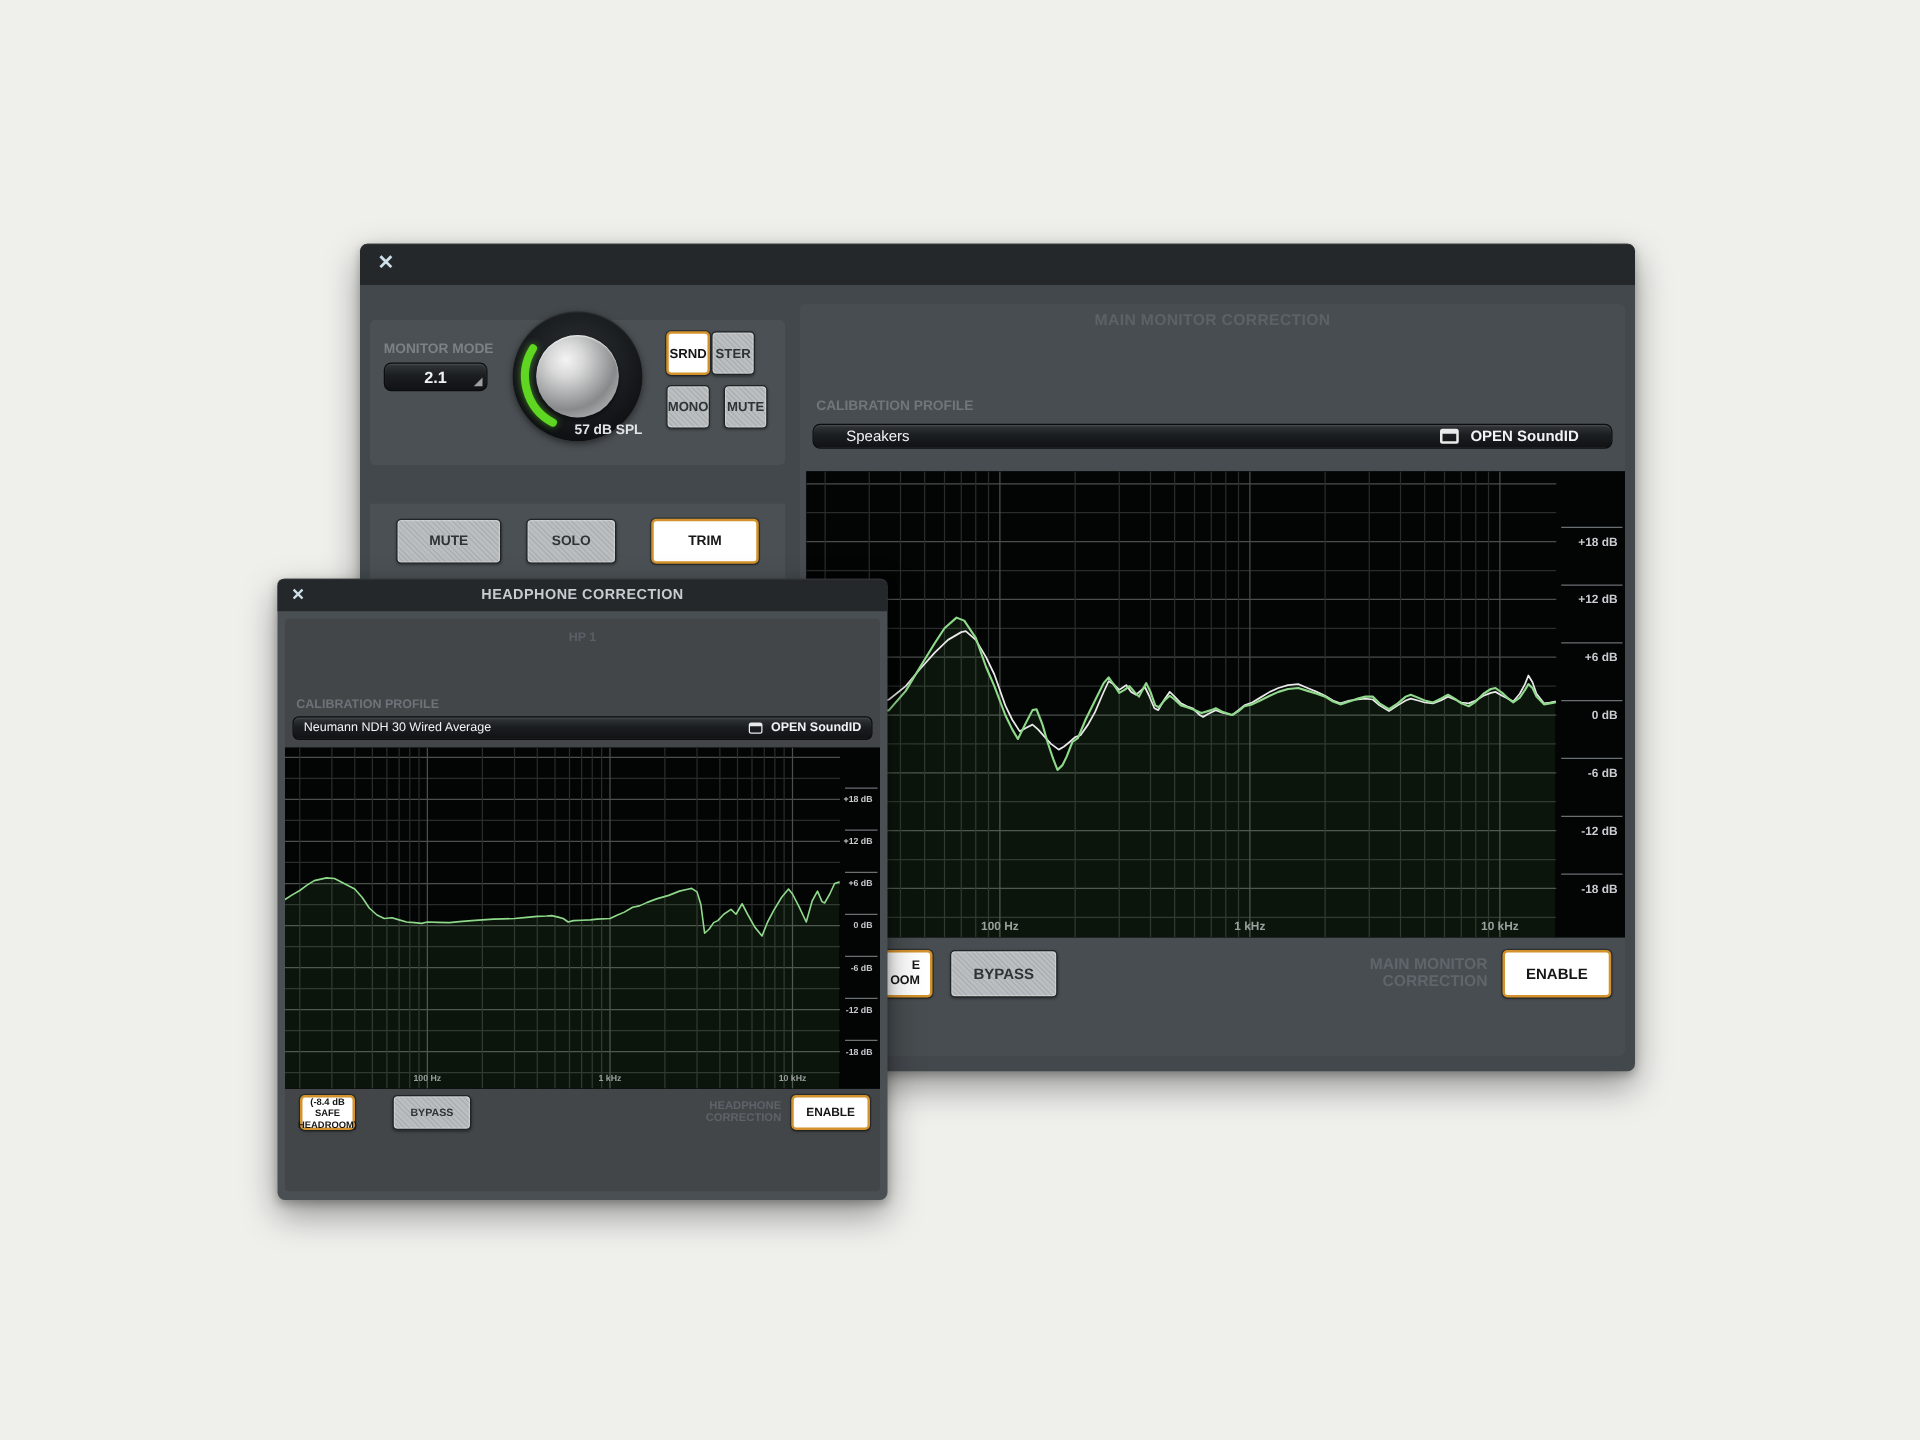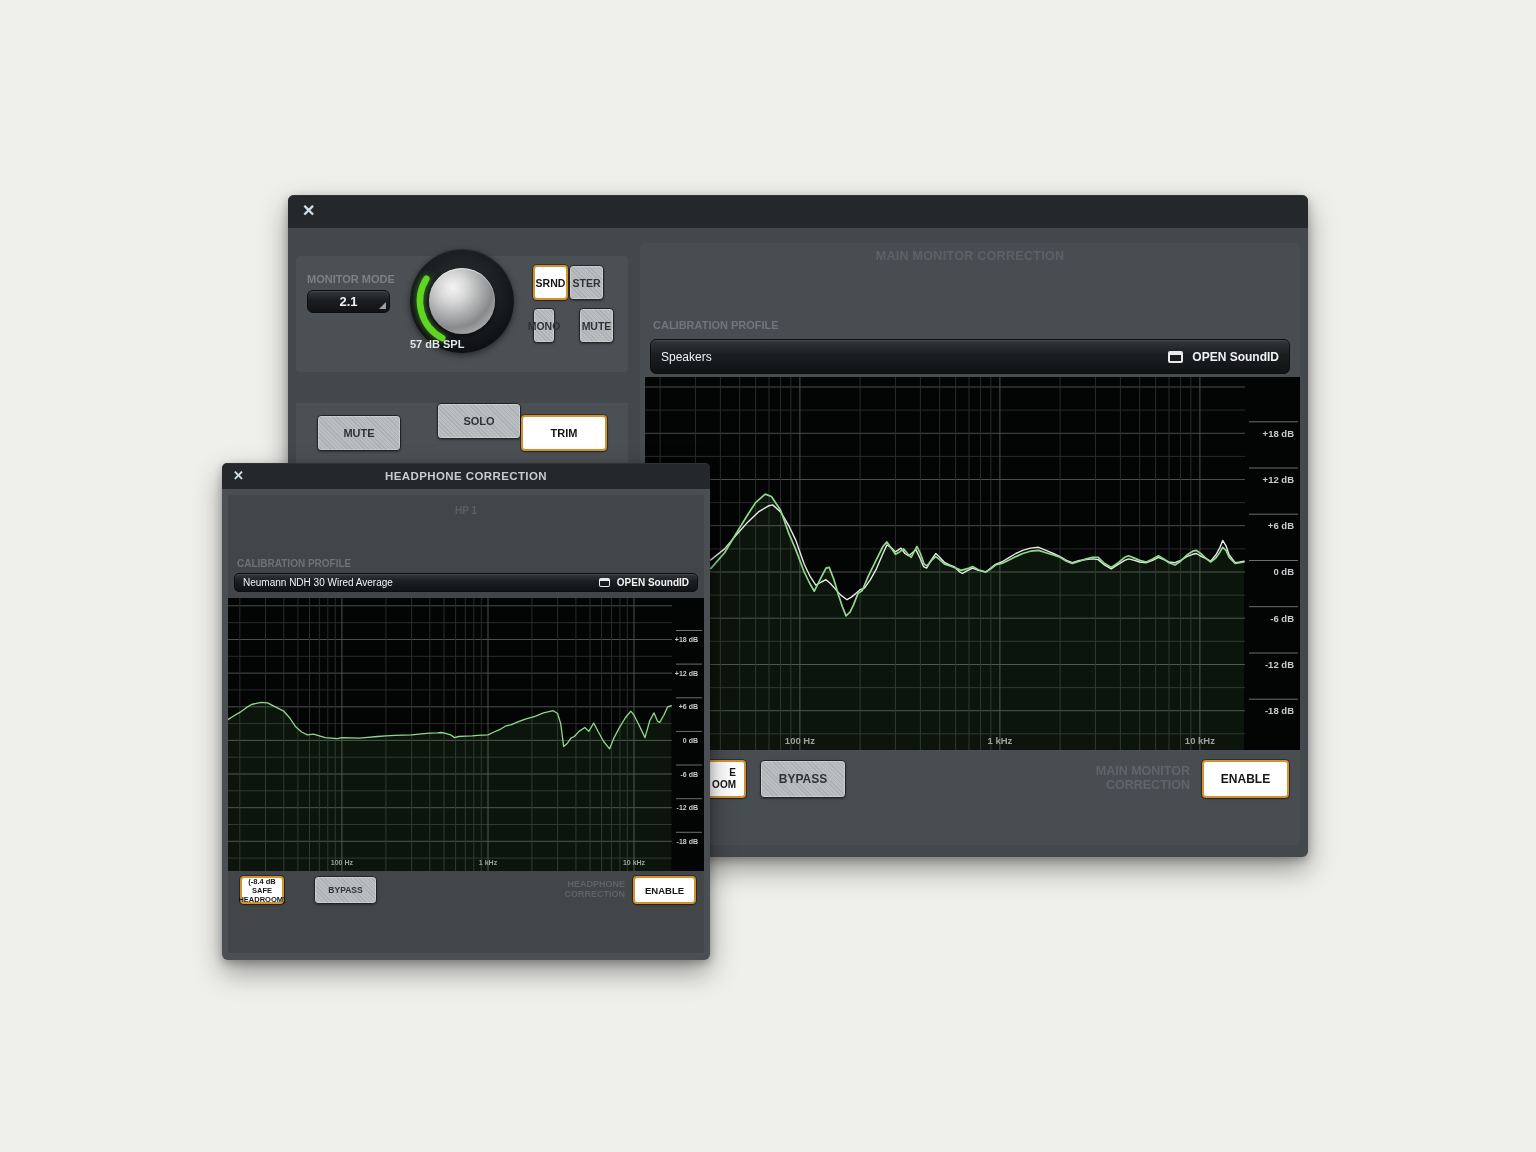--- a/index.html
+++ b/index.html
@@ -31,21 +31,21 @@
     font-size:12px;color:#82888d;background:#3c4145;border-radius:4px 4px 0 0;}
   .tab.selected{background:#4b5054;color:#9ba1a6;}
   .chart{position:absolute;background:#030404;overflow:hidden;}
   .knob-wrap{position:absolute;}
   .knob-outer{position:absolute;left:0;top:0;width:100%;height:100%;border-radius:50%;
     background:radial-gradient(circle at 50% 38%,#2e3235 0%,#1c1f22 45%,#0d0f11 78%,#101214 100%);
     box-shadow:0 2px 6px rgba(0,0,0,.5),inset 0 1px 1px rgba(255,255,255,.08);}
   .knob-disc{position:absolute;border-radius:50%;
     background:radial-gradient(circle at 36% 30%,#f4f4f4 0%,#d8d8d8 22%,#a6a8a9 48%,#87898b 64%,#b9bbbc 88%,#9fa1a2 100%);
     box-shadow:0 2px 4px rgba(0,0,0,.6),inset 0 1px 1px rgba(255,255,255,.6);}
-  .knob-label{position:absolute;width:100%;text-align:left;font-weight:bold;color:#e1e5e7;}
+  .knob-label{position:absolute;width:100%;text-align:right;font-weight:bold;color:#e1e5e7;}
   .caption{position:absolute;font-weight:bold;text-align:right;line-height:1.1;}
   .corner-tri{position:absolute;right:3px;bottom:3px;width:0;height:0;
     border-left:7px solid transparent;border-bottom:7px solid #9aa0a4;}
 </style>
 </head>
 <body>
 
 <div class="window" style="left:288px;top:195px;width:1020px;height:662px;background:#43484c;z-index:1;">
 
   <div class="titlebar" style="height:33px;">
@@ -65,36 +65,36 @@
     <div class="knob-outer"></div>
     <svg width="104" height="104" style="position:absolute;left:0;top:0;">
       <path d="M 32.3 89.1 A 42 42 0 0 1 16.4 29.7" fill="none" stroke="#5fd622" stroke-width="6.5" stroke-linecap="round" style="filter:drop-shadow(0 0 3px rgba(95,214,34,.55));"></path>
     </svg>
     <div class="knob-disc" style="left:19px;top:19px;width:66px;height:66px;"></div>
     <div class="knob-label" style="bottom:3px;font-size:11px;">57 dB SPL</div>
   </div>
 
   <div class="btn active" style="left:245px;top:70px;width:35px;height:35px;font-size:10.5px;">SRND</div>
   <div class="btn gray" style="left:281px;top:70px;width:35px;height:35px;font-size:10.5px;">STER</div>
-  <div class="btn gray" style="left:245px;top:113px;width:22px;height:35px;font-size:10.5px;">MONO</div>
+  <div class="btn gray" style="left:245px;top:113px;width:35px;height:35px;font-size:10.5px;">MONO</div>
   <div class="btn gray" style="left:291px;top:113px;width:35px;height:35px;font-size:10.5px;">MUTE</div>
 
   <div class="panel" style="left:8px;top:208px;width:332px;height:112px;background:#4b5054;border-radius:0 0 4px 4px;"></div>
 
   <div class="btn gray" style="left:29px;top:220px;width:84px;height:36px;font-size:11px;">MUTE</div>
-  <div class="btn gray" style="left:133px;top:208px;width:84px;height:36px;font-size:11px;margin-left:16px;">SOLO</div>
+  <div class="btn gray" style="left:133px;top:220px;width:72px;height:36px;font-size:11px;">SOLO</div>
   <div class="btn active" style="left:233px;top:220px;width:86px;height:36px;font-size:11px;">TRIM</div>
 
   <div class="panel" style="left:352px;top:48px;width:660px;height:602px;background:#484d51;border-radius:5px;">
 
     <div class="lbl" style="left:0;right:0;top:6px;text-align:center;font-size:12.5px;color:#5c6267;letter-spacing:.3px;">MAIN MONITOR CORRECTION</div>
 
     <div class="lbl" style="left:13px;top:76px;font-size:11px;color:#70767b;">CALIBRATION PROFILE</div>
 
-    <div class="dd" style="left:10px;top:96px;width:640px;height:35px;padding:0 10px;">
+    <div class="dd" style="left:10px;top:96px;width:640px;height:20px;padding:0 26px;">
       <span style="font-size:12px;">Speakers</span>
       <span class="dd-right" style="font-size:12px;">
         <span class="win-icon" style="width:11px;height:6px;"></span>
         <span>OPEN SoundID</span>
       </span>
     </div>
 
     <div class="chart" style="left:5px;top:134px;width:655px;height:373px;"><svg width="655" height="373">
           <rect x="0" y="0" width="655" height="373" fill="#030404"></rect>
           <clipPath id="clip0">

